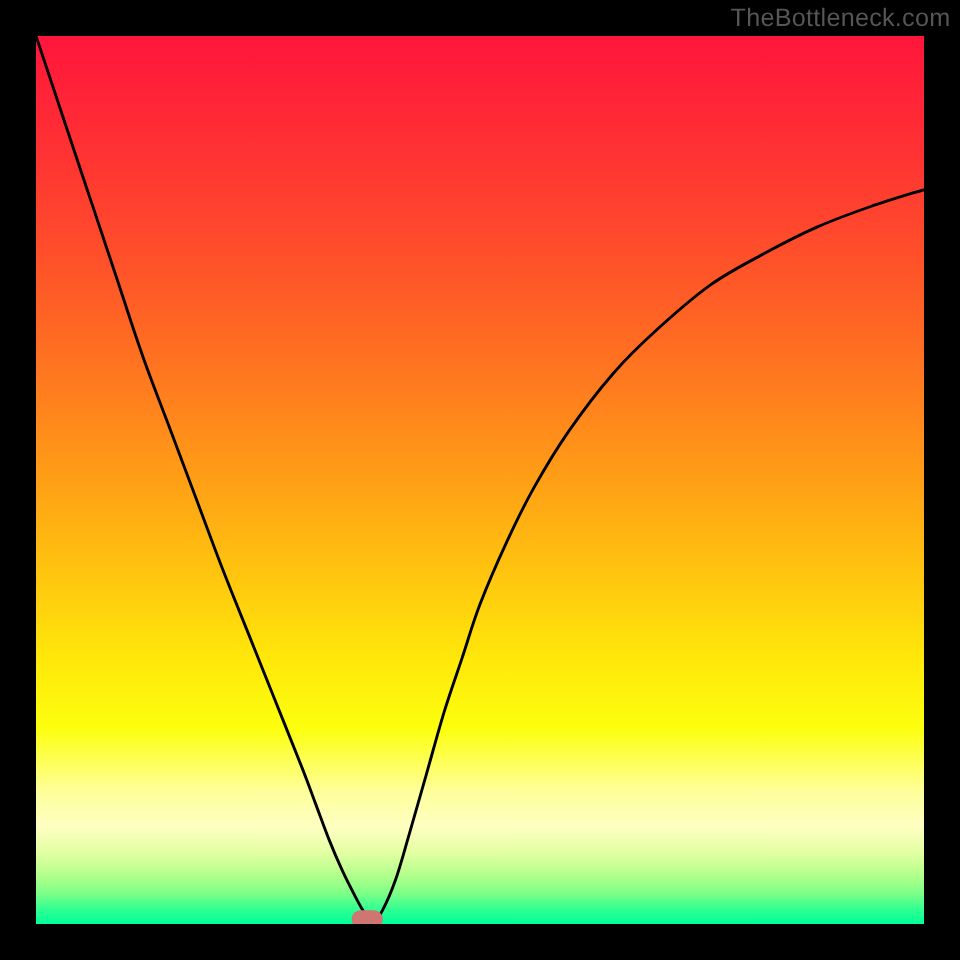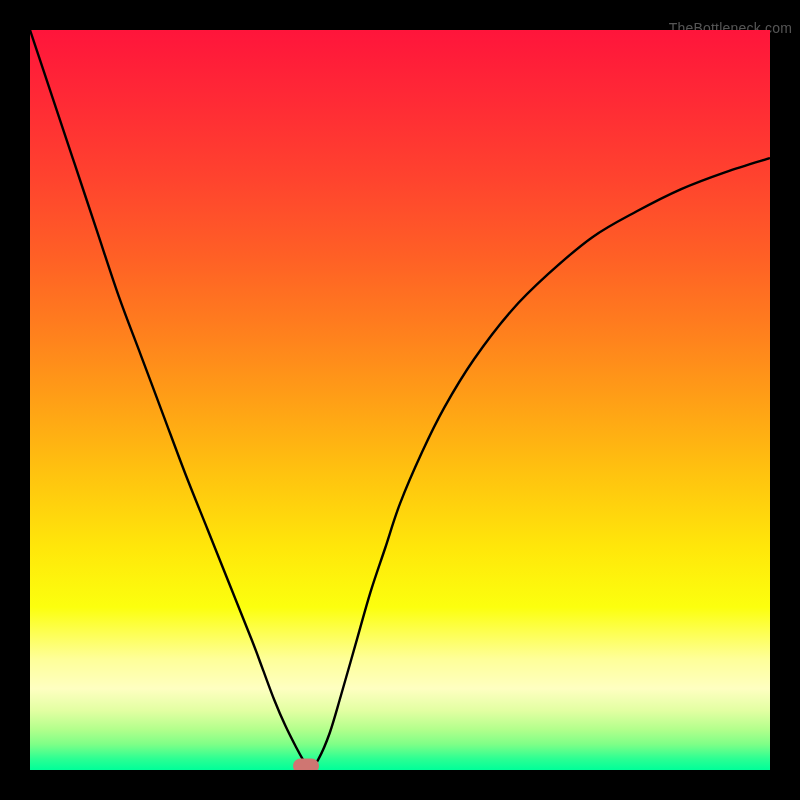--- a/index.html
+++ b/index.html
@@ -26,24 +26,24 @@
   }
   .gradient-bg {
     position: absolute;
     left: 0;
     top: 0;
     width: 100%;
     height: 100%;
   }
   .attribution {
     position: absolute;
-    top: 20px;
+    top: 4px;
     right: 8px;
     color: #565656;
-    font-size: 14px;
+    font-size: 21px;
     letter-spacing: 0.2px;
     font-weight: 400;
     margin-left: 12px;
   }
   .marker {
     position: absolute;
     width: 26px;
     height: 15px;
     border-radius: 8px;
     transform: translate(-50%, -50%);

